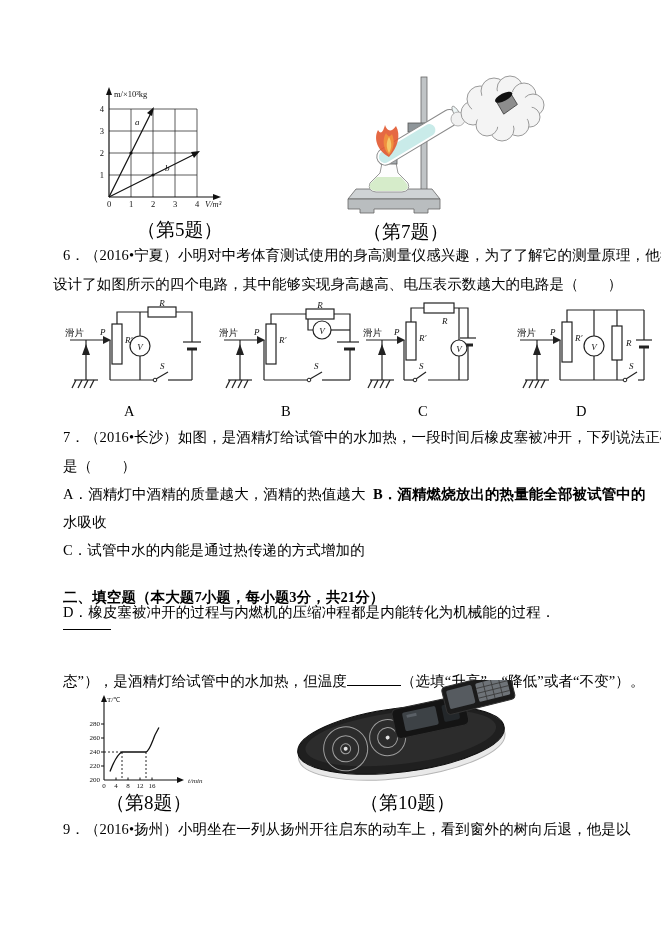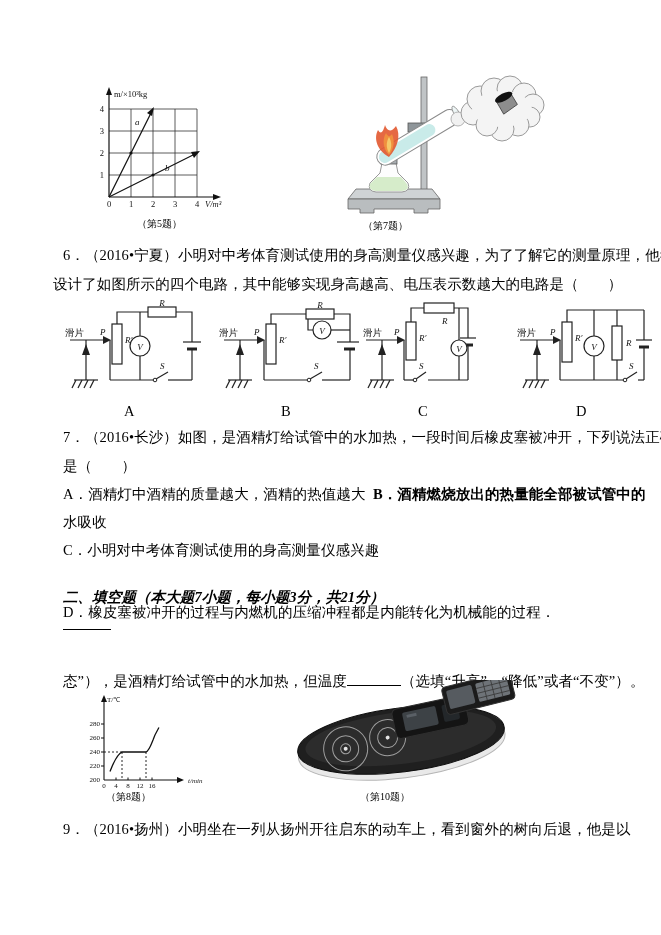--- a/index.html
+++ b/index.html
@@ -1,20 +1,20 @@
 <!DOCTYPE html>
 <html><head>
 <meta charset="utf-8">
 <style>
   html,body{margin:0;padding:0;background:#fff;}
   .page{position:relative;width:661px;height:935px;background:#ffffff;overflow:hidden;
         font-family:"Liberation Serif",serif;color:#000;}
   .line{position:absolute;font-size:14.5px;line-height:19px;white-space:nowrap;letter-spacing:0.1px;}
   .bold{font-weight:bold;}
-  .caption{position:absolute;font-size:10px;white-space:nowrap;}
+  .caption{position:absolute;font-size:19px;white-space:nowrap;}
   .blank{display:inline-block;border-bottom:1px solid #000;height:13px;vertical-align:baseline;}
   .w48{width:48px;} .w135{width:135px;} .w54{width:54px;}
   .fig{position:absolute;}
   svg{display:block;}
   svg text{font-family:"Liberation Serif",serif;fill:#111;}
   .it{font-style:italic;}
   .optletter{position:absolute;font-size:14.5px;}
 </style>
 </head>
 <body>
@@ -282,24 +282,24 @@
   <span class="optletter" style="left:124px;top:403px;">A</span>
   <span class="optletter" style="left:281px;top:403px;">B</span>
   <span class="optletter" style="left:418px;top:403px;">C</span>
   <span class="optletter" style="left:576px;top:403px;">D</span>
 
   <div class="line" style="left:63px;top:428px;">7．（2016•长沙）如图，是酒精灯给试管中的水加热，一段时间后橡皮塞被冲开，下列说法正确的</div>
   <div class="line" style="left:63px;top:457px;">是（　　）</div>
   <div class="line" style="left:63px;top:485px;">A．酒精灯中酒精的质量越大，酒精的热值越大</div>
   <div class="line" style="left:373px;top:485px;font-weight:bold;">B．酒精燃烧放出的热量能全部被试管中的</div>
   <div class="line" style="left:63px;top:513px;">水吸收</div>
-  <div class="line" style="left:63px;top:541px;">C．小明对中考体育测试使用的身高测量仪感兴趣</div>
+  <div class="line" style="left:63px;top:541px;">C．试管中水的内能是通过热传递的方式增加的</div>
   <div class="line" style="left:63px;top:603px;">D．橡皮塞被冲开的过程与内燃机的压缩冲程都是内能转化为机械能的过程．</div>
 
-  <div class="line bold" style="left:63px;top:588px;font-style:italic;">二、填空题（本大题7小题，每小题3分，共21分）</div>
+  <div class="line bold" style="left:63px;top:588px;">二、填空题（本大题7小题，每小题3分，共21分）</div>
 
   <div class="line" style="left:63px;top:616px;">
     <span class="blank w48"></span>
   </div>
   <div class="line" style="left:63px;top:672px;">
     <span>态”），是酒精灯给试管中的水加热，但温度</span><span class="blank w54"></span><span>（选填“升高”、“降低”或者“不变”）。</span>
   </div>
 
   <div class="fig" style="left:72px;top:693px;">
     <svg width="190" height="97" viewBox="0 0 190 97">

